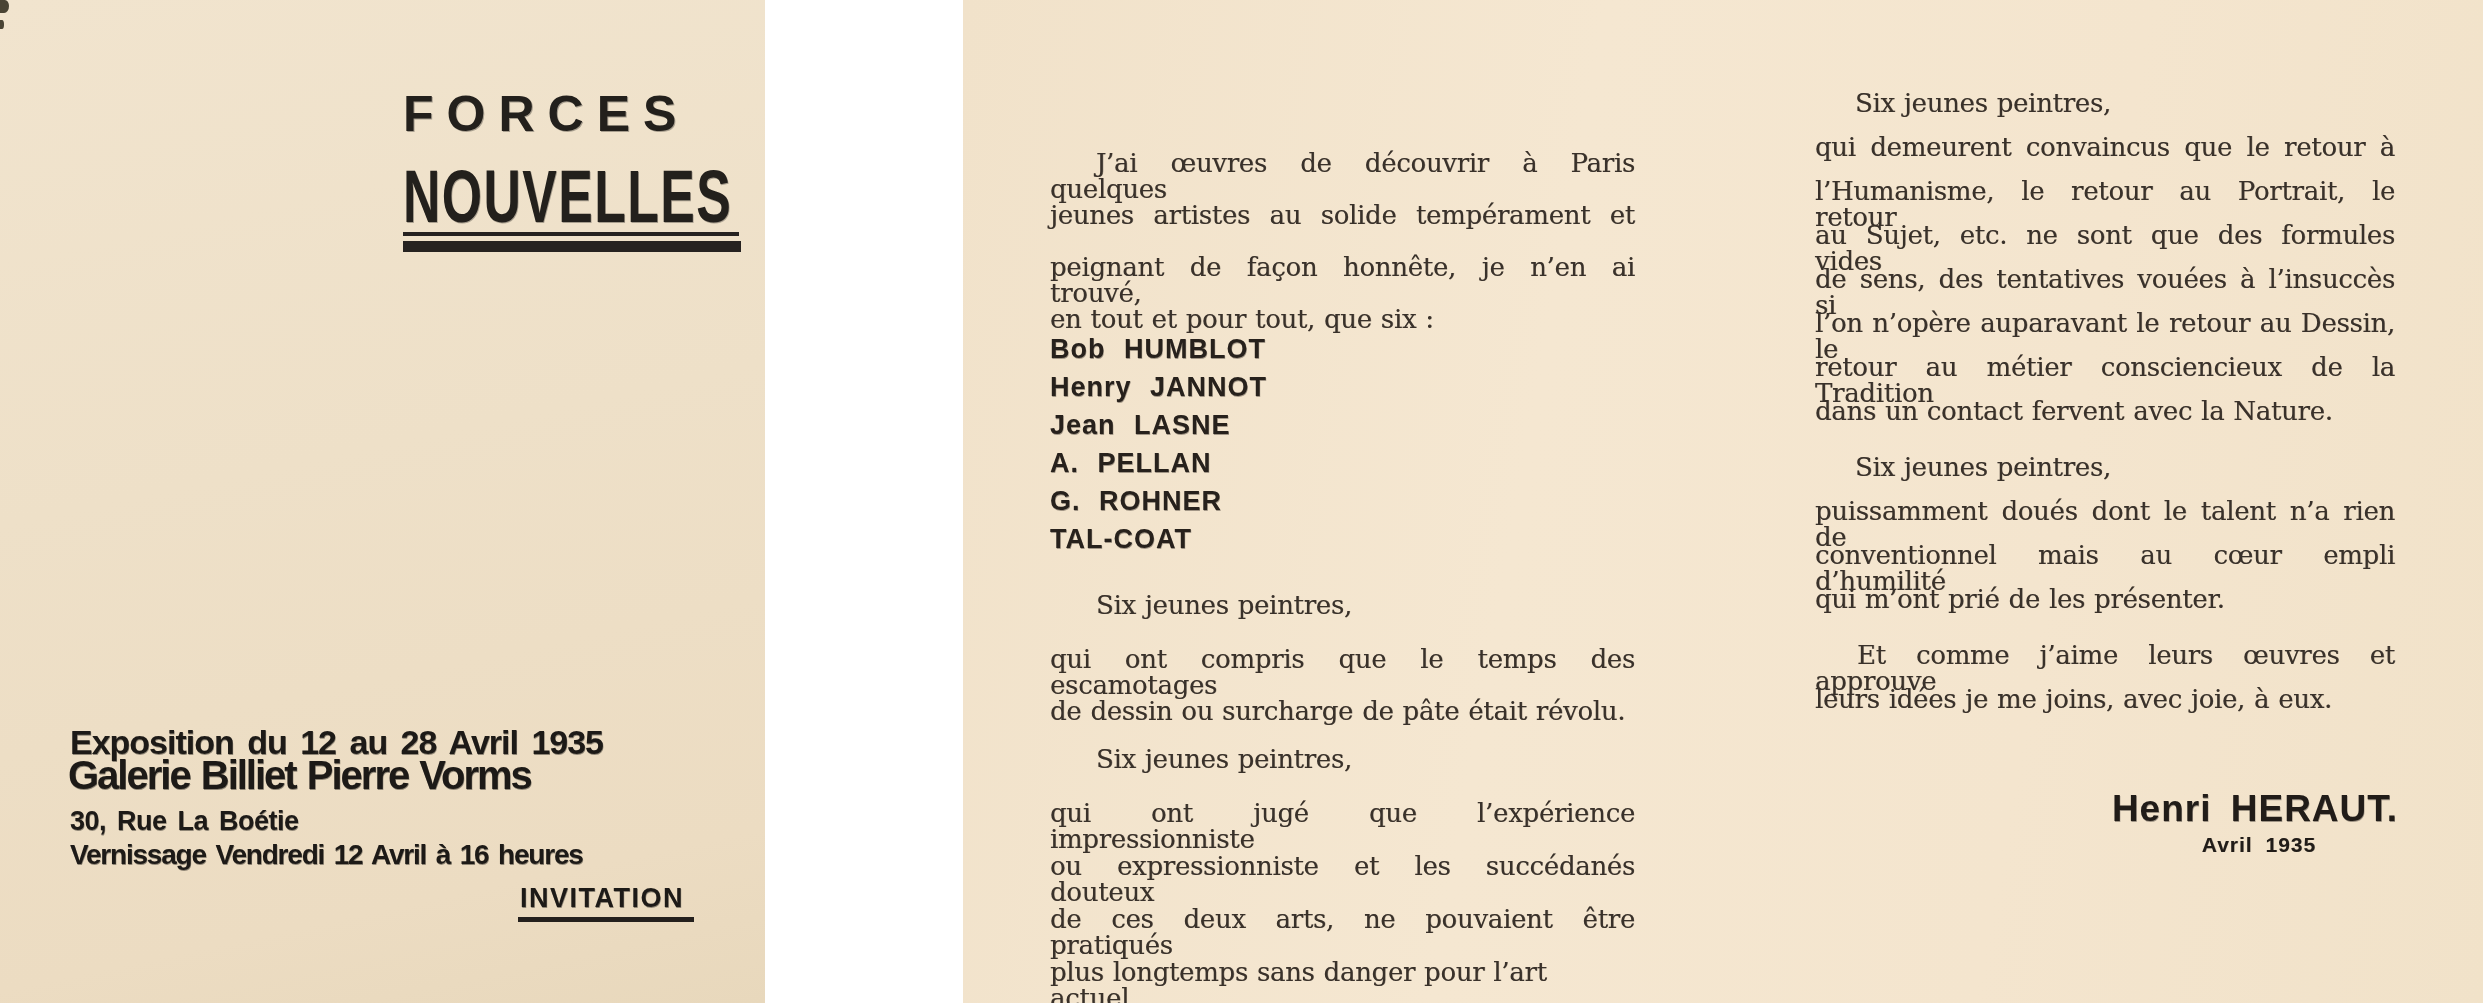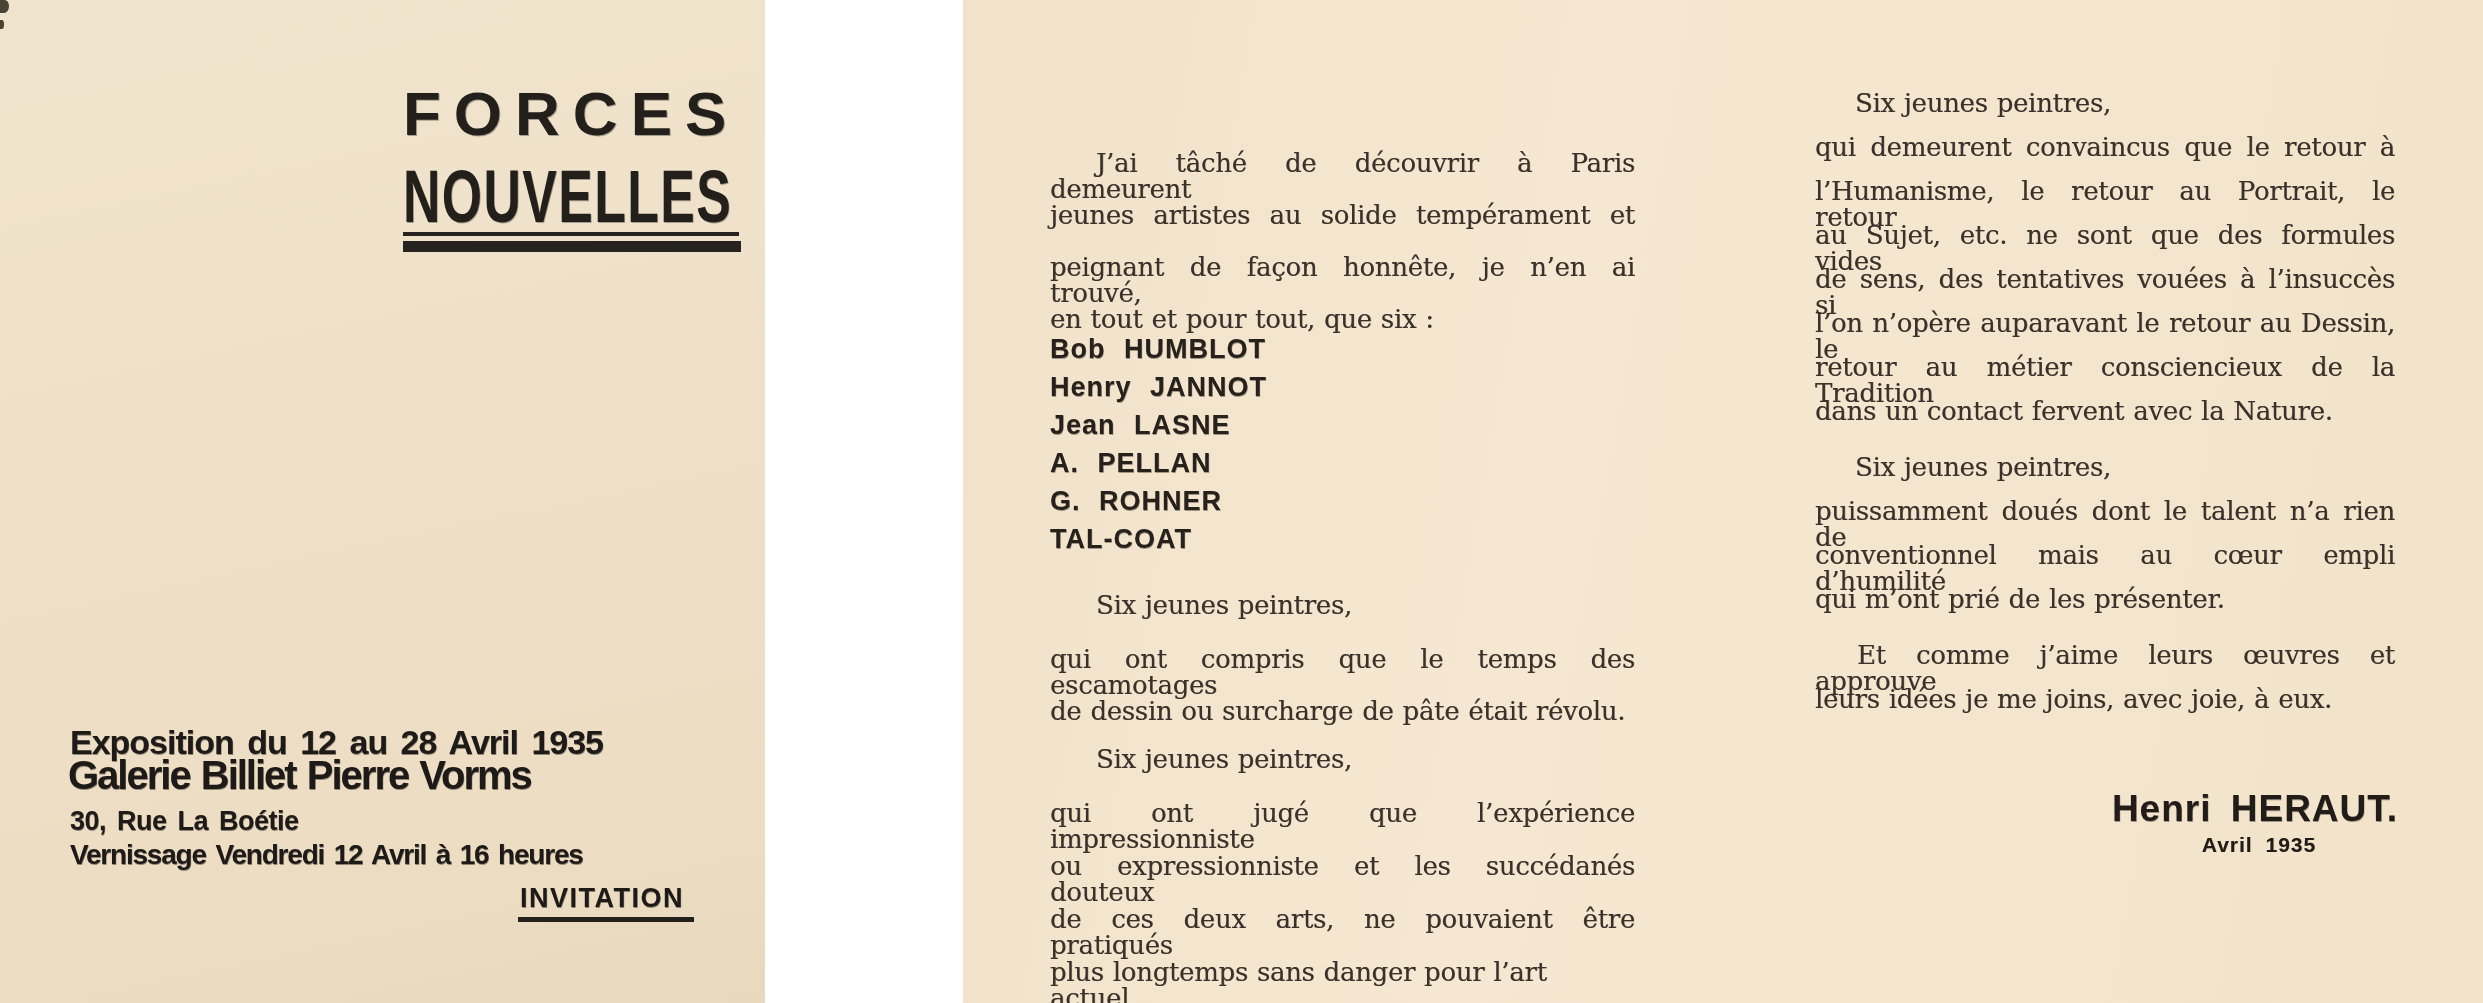--- a/index.html
+++ b/index.html
@@ -14,21 +14,21 @@
     background:linear-gradient(168deg,#f1e4ce 0%,#eee0c8 45%,#ecdcc2 85%,#e8d8bc 100%);
   }
   #inside-card{
     left:963px;width:1520px;
     background:linear-gradient(100deg,#f1e2ca 0%,#f5e7d1 38%,#f4e5ce 70%,#f1e2c9 100%);
   }
   .corner-mark{position:absolute;background:#4a4434;}
   
   #cover-title{position:absolute;left:403px;top:86px;color:#23201c;
     text-shadow:1px 1px 0 rgba(35,32,28,.35);}
-  .title-l1{font-weight:bold;font-size:62px;line-height:56px;letter-spacing:13px;white-space:nowrap;}
+  .title-l1{font-weight:bold;font-size:50px;line-height:56px;letter-spacing:13px;white-space:nowrap;}
   .title-l2{font-weight:bold;font-size:74px;line-height:64px;letter-spacing:2px;white-space:nowrap;
     transform:scaleX(0.70);transform-origin:left center;margin-top:23px;}
   .rule{position:absolute;background:#262220;}
   #title-rule-thin{left:403px;top:232px;width:336px;height:4px;}
   #title-rule-thick{left:403px;top:241px;width:338px;height:11px;}
   .cover-line{position:absolute;white-space:nowrap;font-weight:bold;color:#1d1a17;
     text-shadow:0.5px 0.5px 0 rgba(29,26,23,.45);}
   #exposition-line{left:70px;top:723px;font-size:34px;letter-spacing:-1px;word-spacing:5px;}
   #gallery-line{left:68px;top:753px;font-size:40px;letter-spacing:-2px;word-spacing:2px;}
   #address-line{left:70px;top:806px;font-size:27px;letter-spacing:-0.5px;word-spacing:4px;}
@@ -84,21 +84,21 @@
   <div class="cover-line" id="gallery-line">Galerie Billiet Pierre Vorms</div>
   <div class="cover-line" id="address-line">30, Rue La Boétie</div>
   <div class="cover-line" id="vernissage-line">Vernissage Vendredi 12 Avril à 16 heures</div>
   <div class="cover-line" id="invitation-label">INVITATION</div>
   <div id="invitation-underline"></div>
 </div>
 
 <div class="card" id="inside-card">
 
   <div class="col" id="column-1">
-    <div class="bline jline tind" style="top:150px">J’ai tâché de découvrir à Paris demeurent</div>
+    <div class="bline jline tind" style="top:150px">J’ai œuvres de découvrir à Paris quelques</div>
     <div class="bline jline" style="top:202px">jeunes artistes au solide tempérament et</div>
     <div class="bline jline" style="top:254px">peignant de façon honnête, je n’en ai trouvé,</div>
     <div class="bline lline" style="top:306px">en tout et pour tout, que six :</div>
 
     <div class="artist" style="top:336px">Bob HUMBLOT</div>
     <div class="artist" style="top:374px">Henry JANNOT</div>
     <div class="artist" style="top:412px">Jean LASNE</div>
     <div class="artist" style="top:450px">A. PELLAN</div>
     <div class="artist" style="top:488px">G. ROHNER</div>
     <div class="artist" style="top:526px">TAL-COAT</div>

